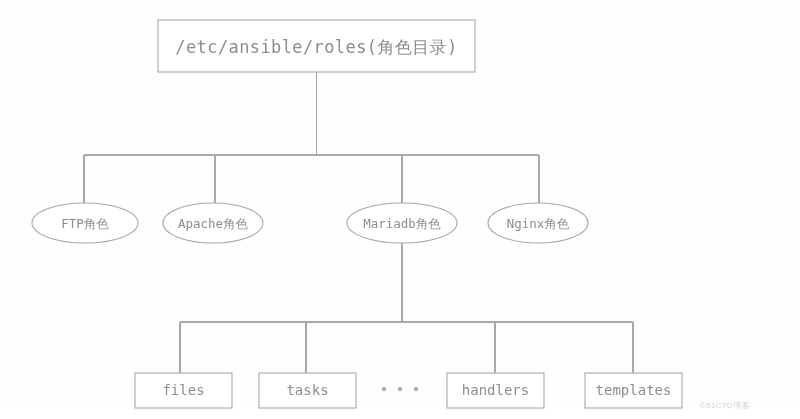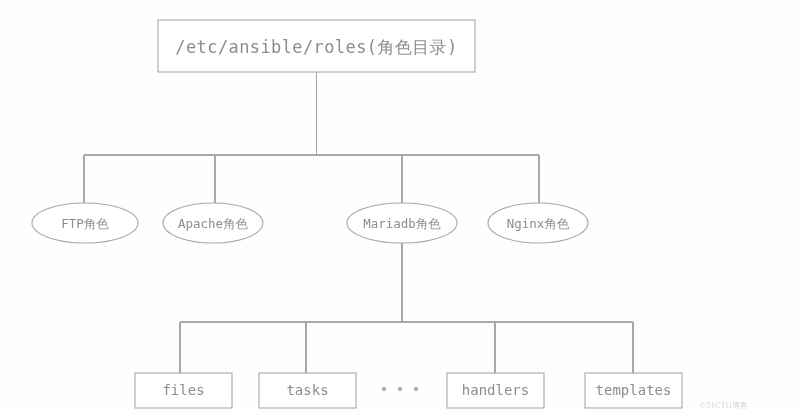--- a/index.html
+++ b/index.html
@@ -63,21 +63,21 @@
     -webkit-text-stroke: 1px #c9c9c9;
     text-shadow: 0 0 0 rgba(0,0,0,0);
     letter-spacing: 1px;
     white-space: nowrap;
     opacity: 0.95;
   }
   .watermark-sub {
     position: absolute;
     left: 700px;
     top: 400px;
-    font-family: Liberation Serif, serif;
+    font-family: Liberation Sans, sans-serif;
     font-size: 8px;
     color: #d2d2d2;
     letter-spacing: 0.3px;
     white-space: nowrap;
   }
 </style>
 </head>
 <body>
 
 <div id="canvas">

